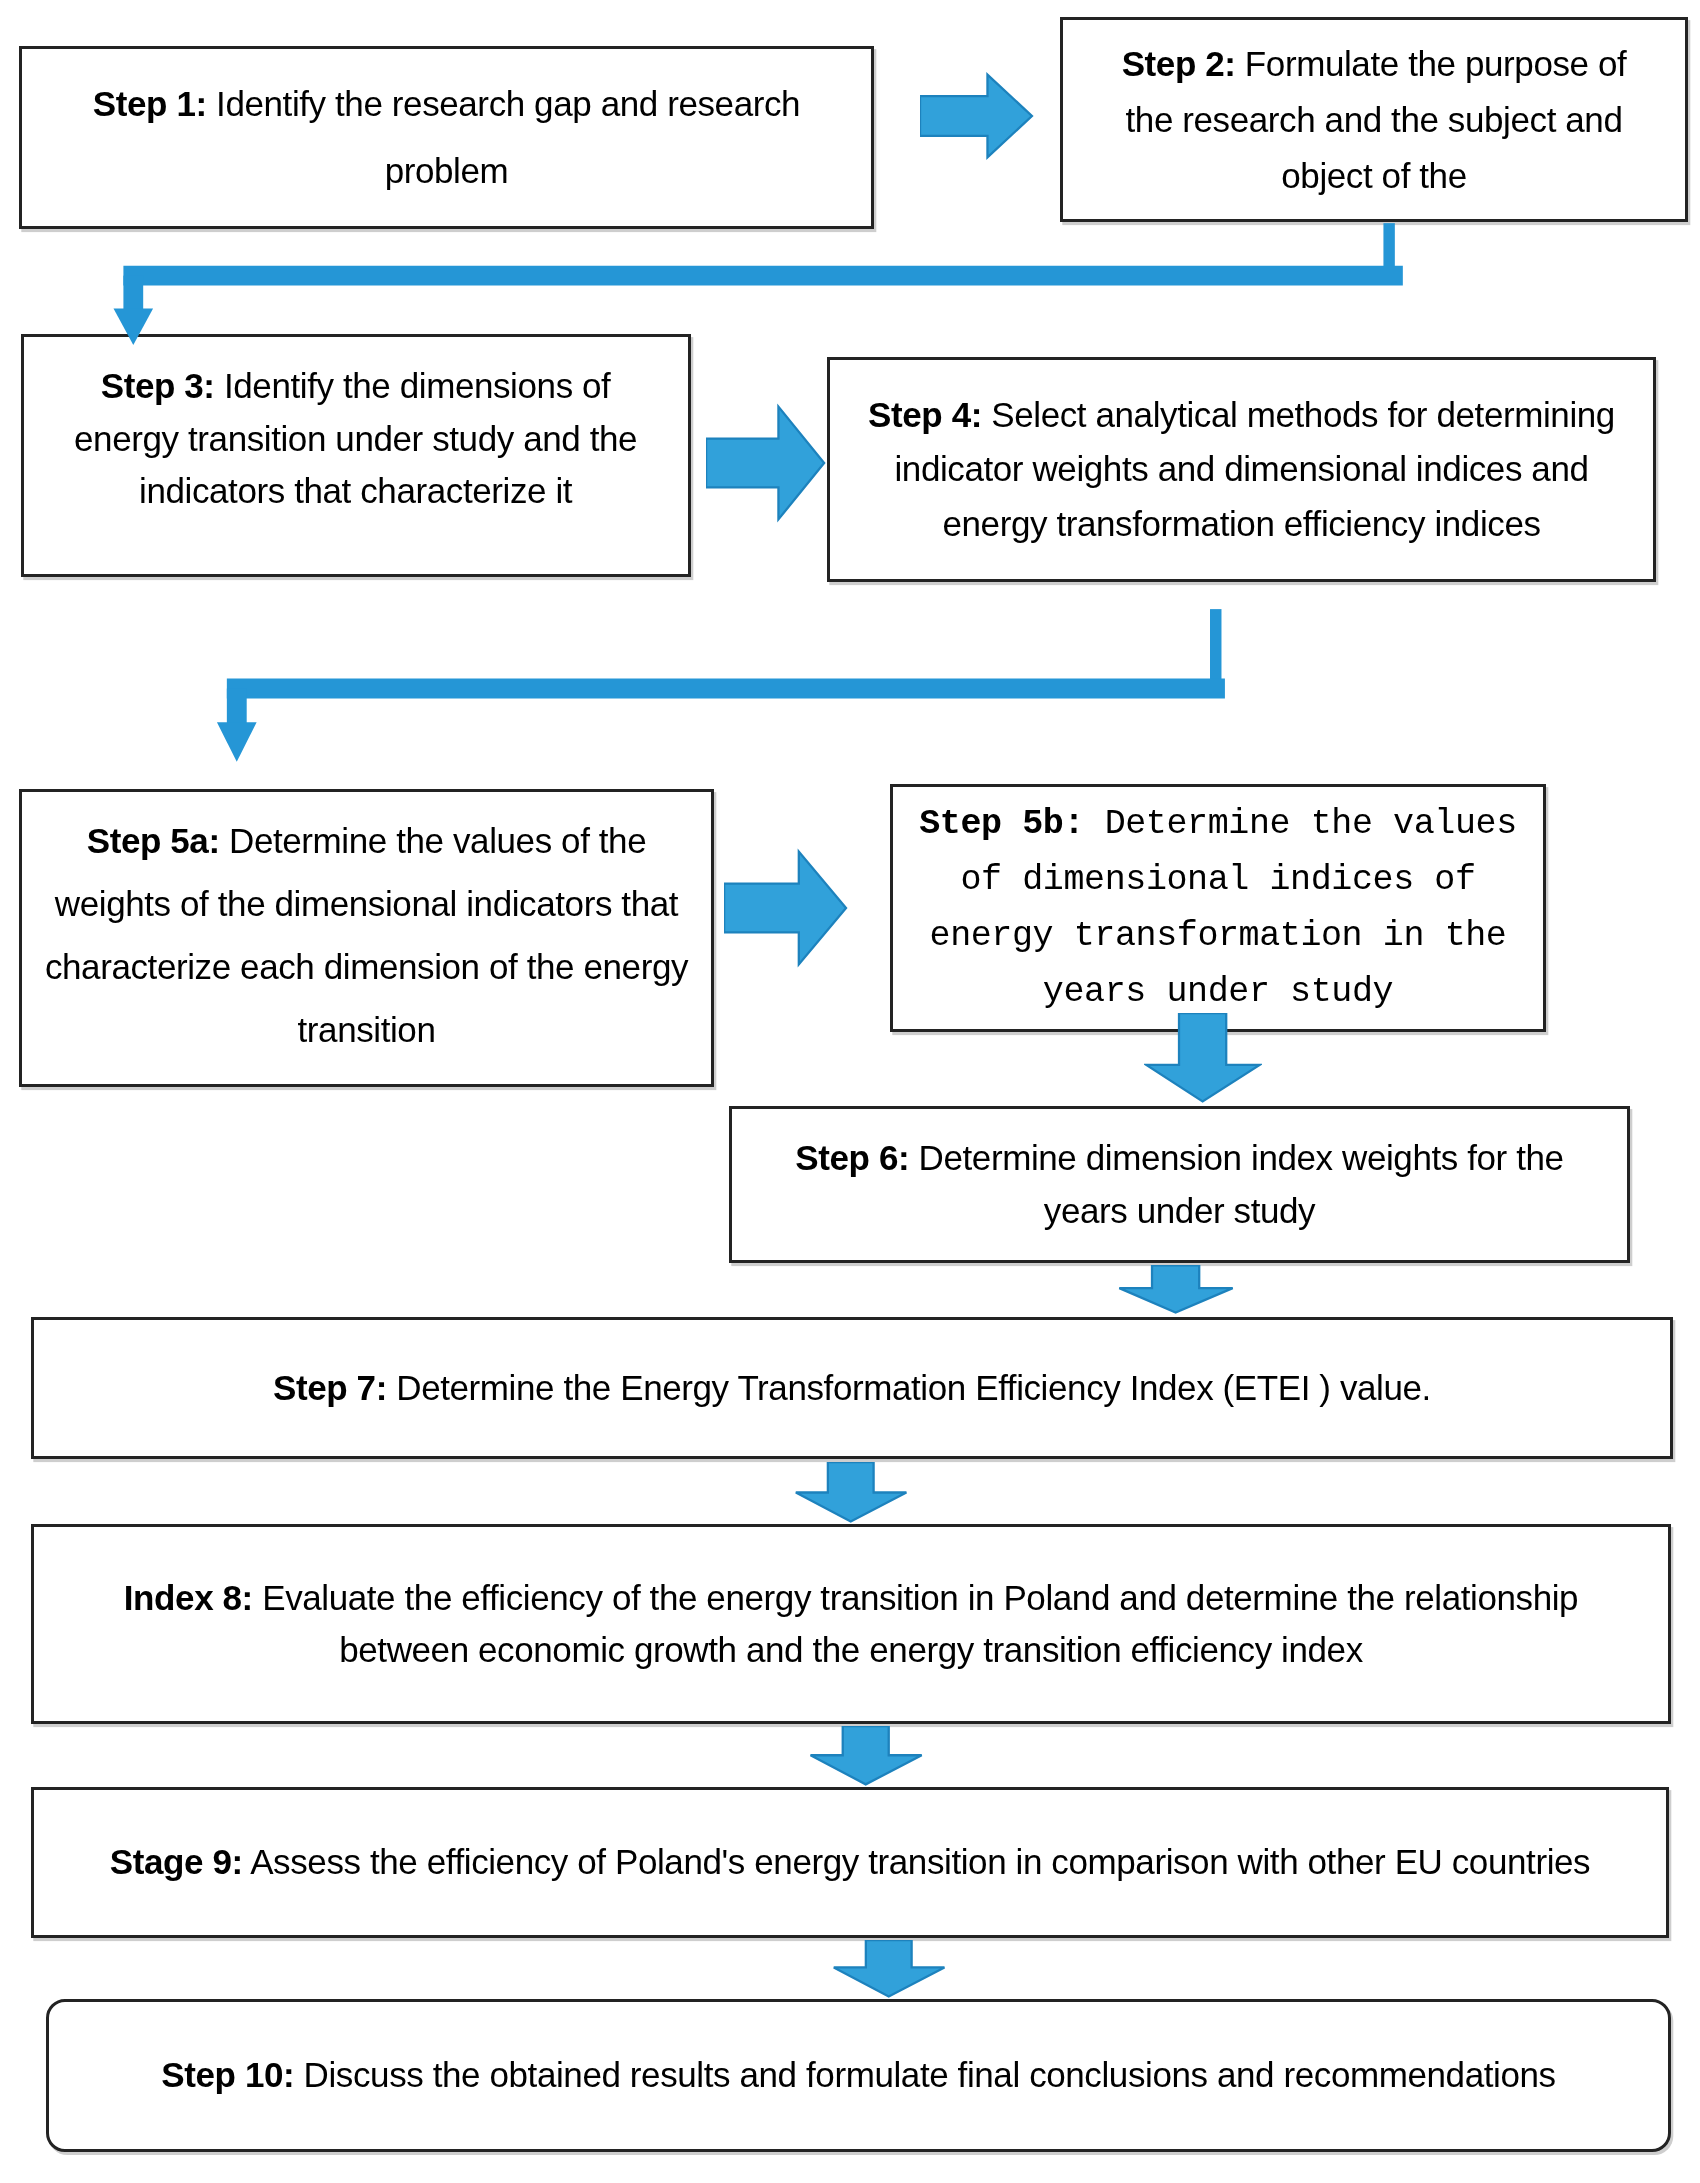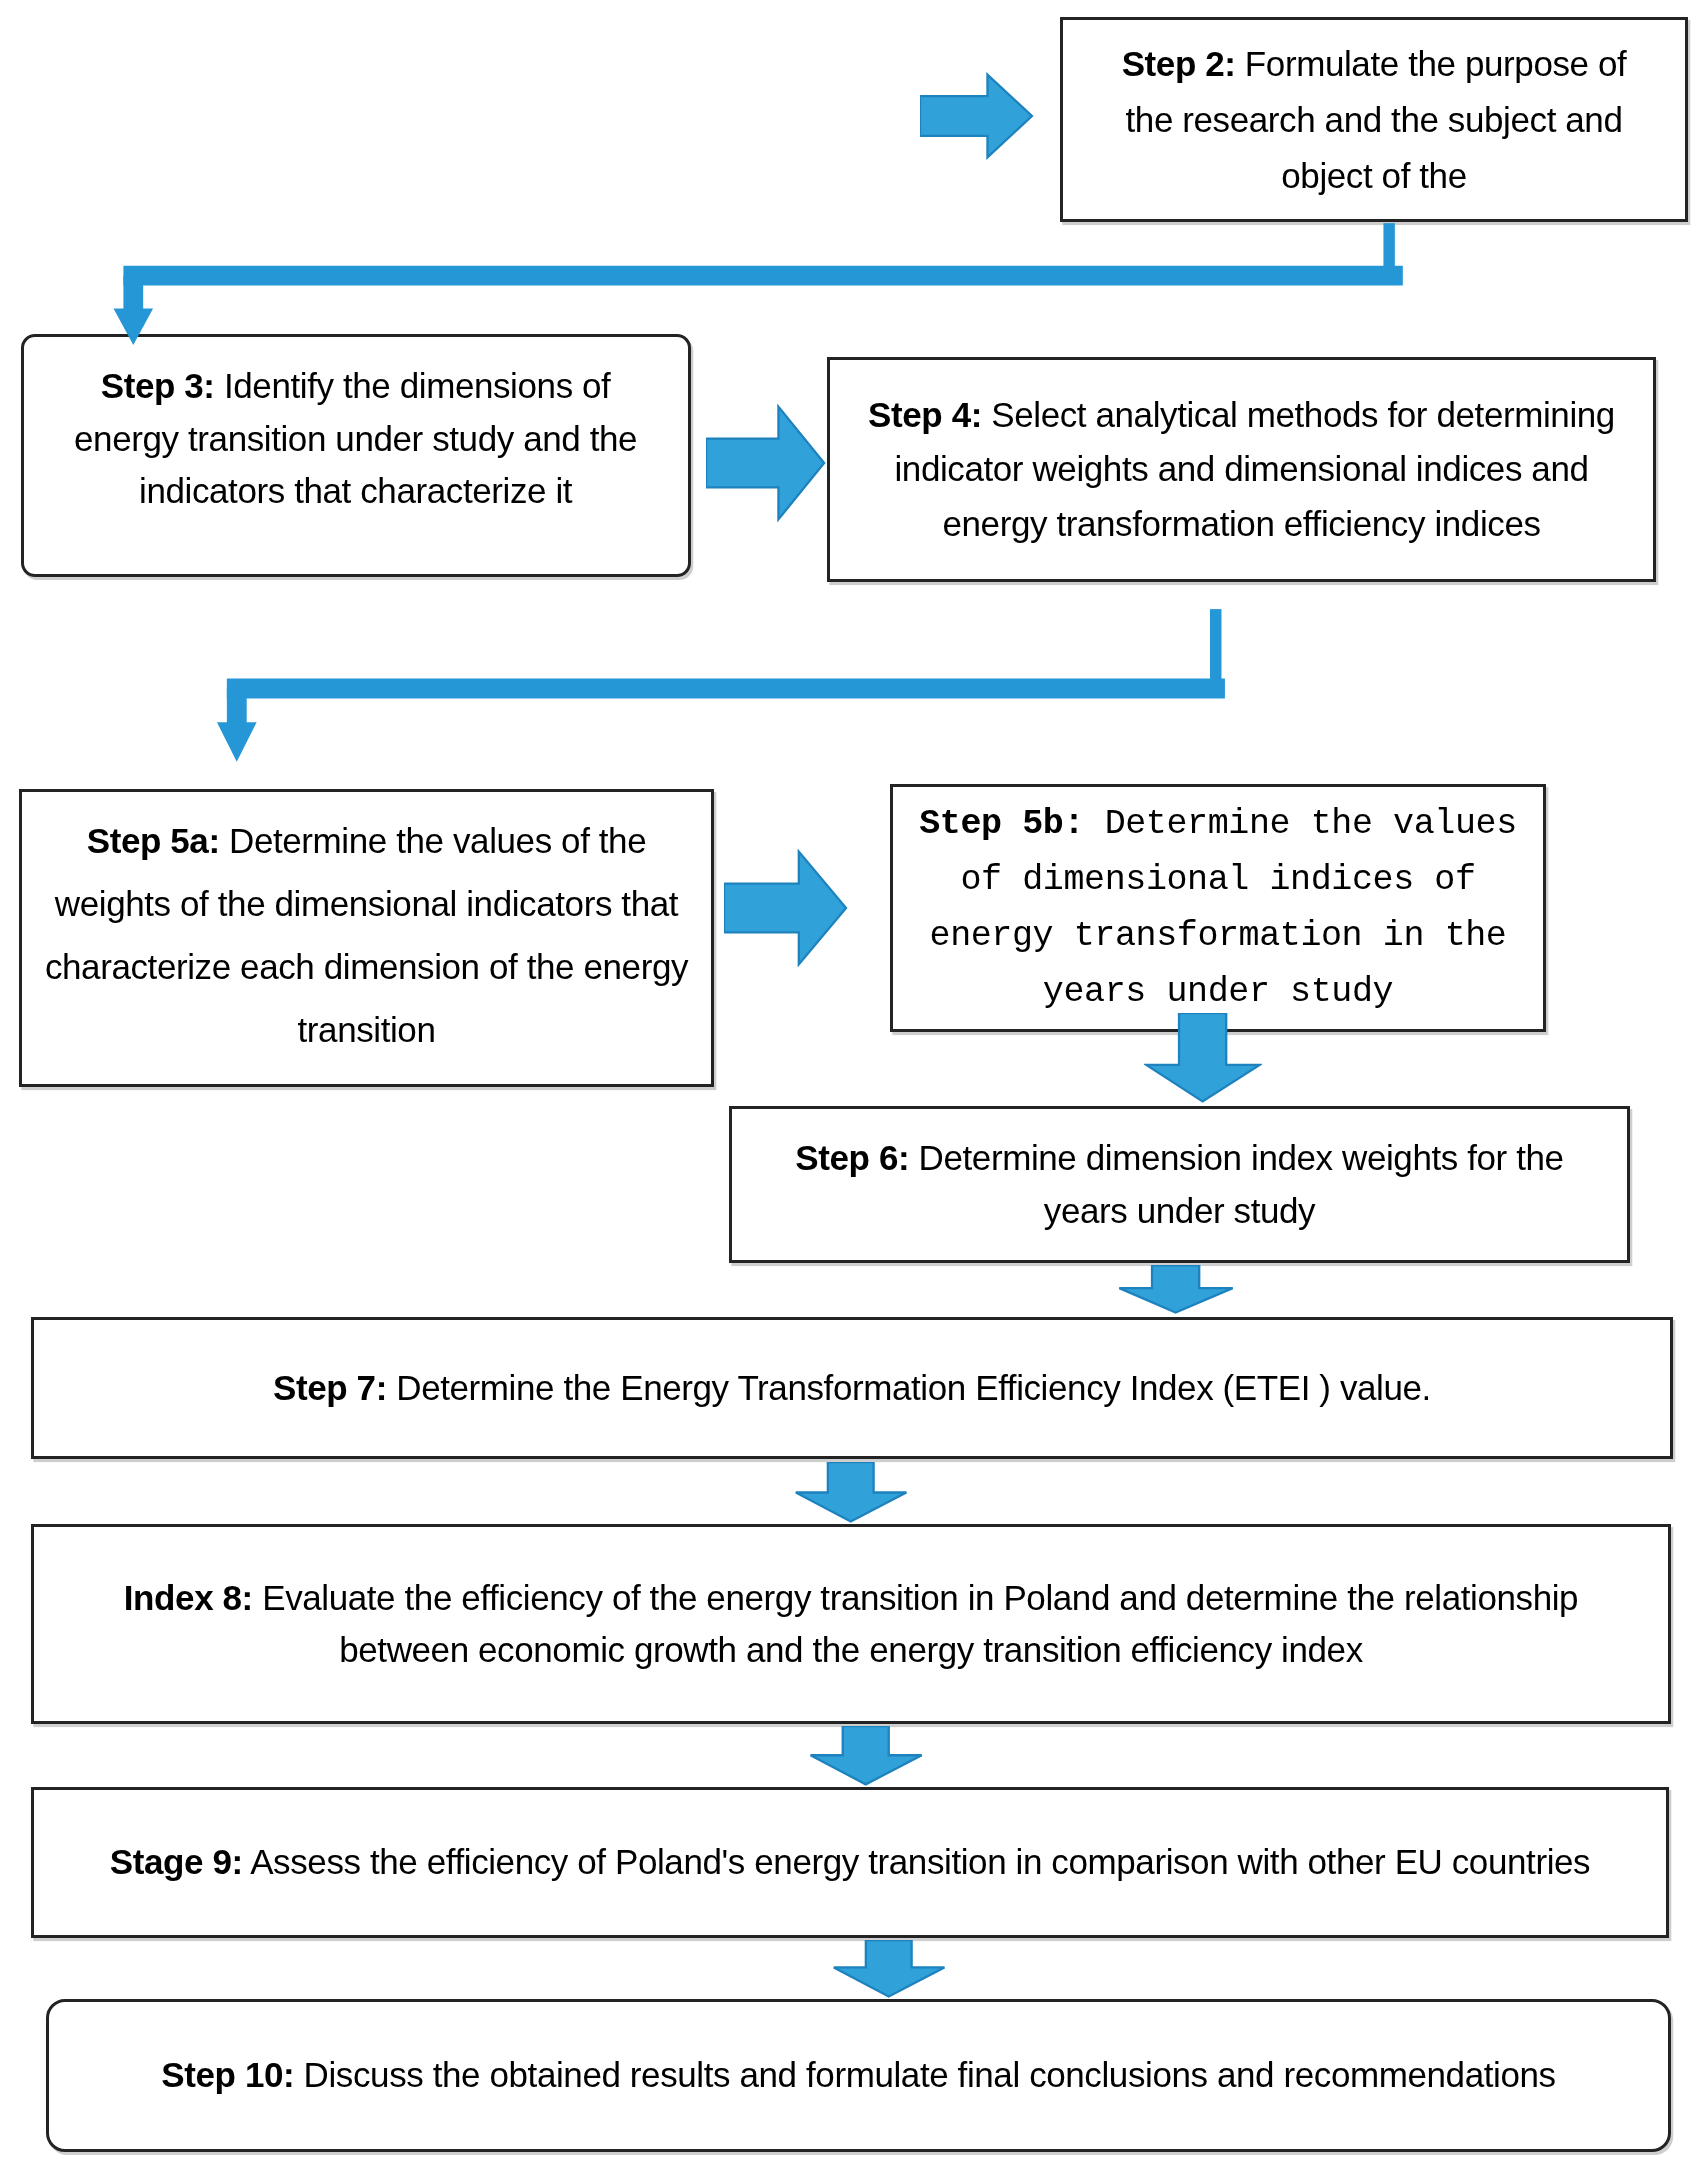--- a/index.html
+++ b/index.html
@@ -36,26 +36,29 @@
     padding:4.6px 21.4px;
   }
   .box .lbl{font-weight:700;}
   .arrow,.connector{position:absolute;}
 </style>
 </head>
 <body>
 
 <div class="canvas">
 
+  <div class="box" style="left:19px;top:46px;width:855px;height:183px;line-height:1.9;">
+    <div><span class="lbl">Step 1:</span><span> Identify the research gap and research problem</span></div>
+  </div>
 
   <div class="box" style="left:1060px;top:17px;width:628px;height:205px;line-height:1.6;padding:4.6px 40px;">
     <div><span class="lbl">Step 2:</span><span> Formulate the purpose of the research and the subject and object of the</span></div>
   </div>
 
-  <div class="box" style="left:20.6px;top:334px;width:670px;height:243px;justify-content:flex-start;padding-top:23px;border-radius:14px;">
+  <div class="box" style="left:20.6px;top:334px;width:670px;height:243px;justify-content:flex-start;padding-top:23px;">
     <div><span class="lbl">Step 3:</span><span> Identify the dimensions of energy transition under study and the indicators that characterize it</span></div>
   </div>
 
   <div class="box" style="left:827px;top:357px;width:829px;height:225px;line-height:1.55;">
     <div><span class="lbl">Step 4:</span><span> Select analytical methods for determining indicator weights and dimensional indices and energy transformation efficiency indices</span></div>
   </div>
 
   <div class="box" style="left:19px;top:765px;width:695px;height:298px;line-height:1.8;justify-content:flex-start;padding-top:17px;margin-top:24px;">
     <div><span class="lbl">Step 5a:</span><span> Determine the values of the weights of the dimensional indicators that characterize each dimension of the energy transition</span></div>
   </div>

